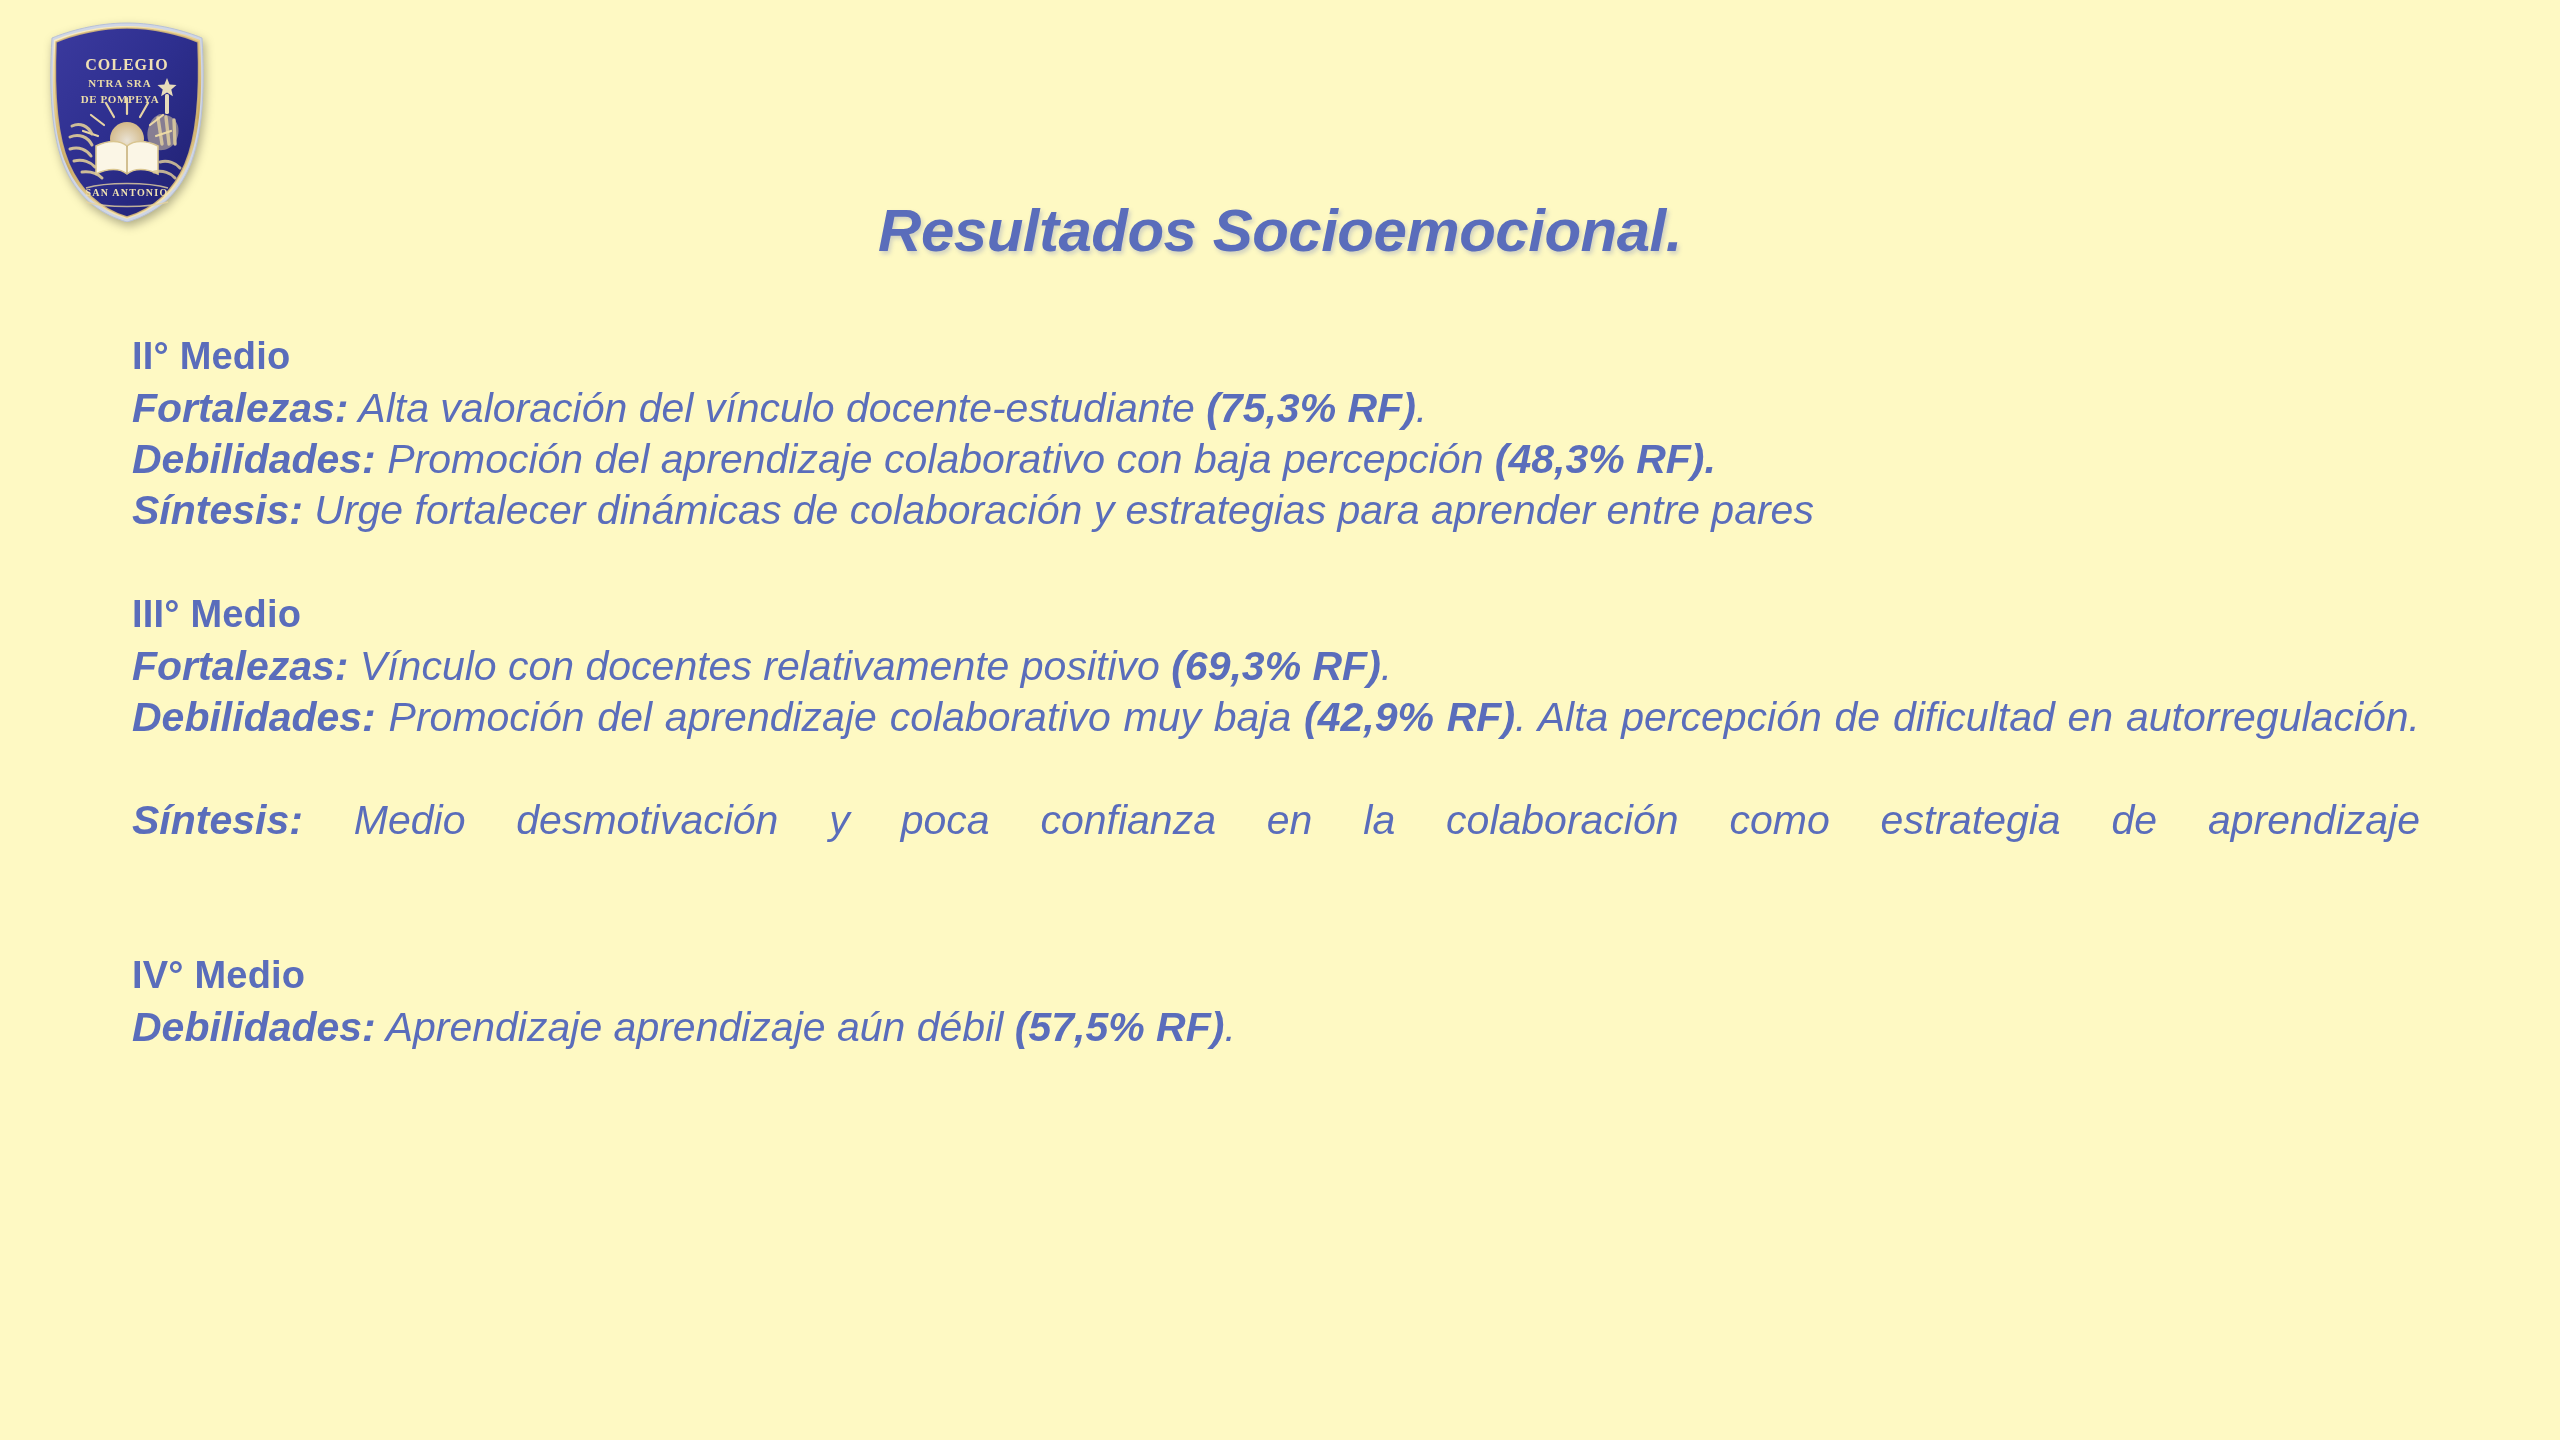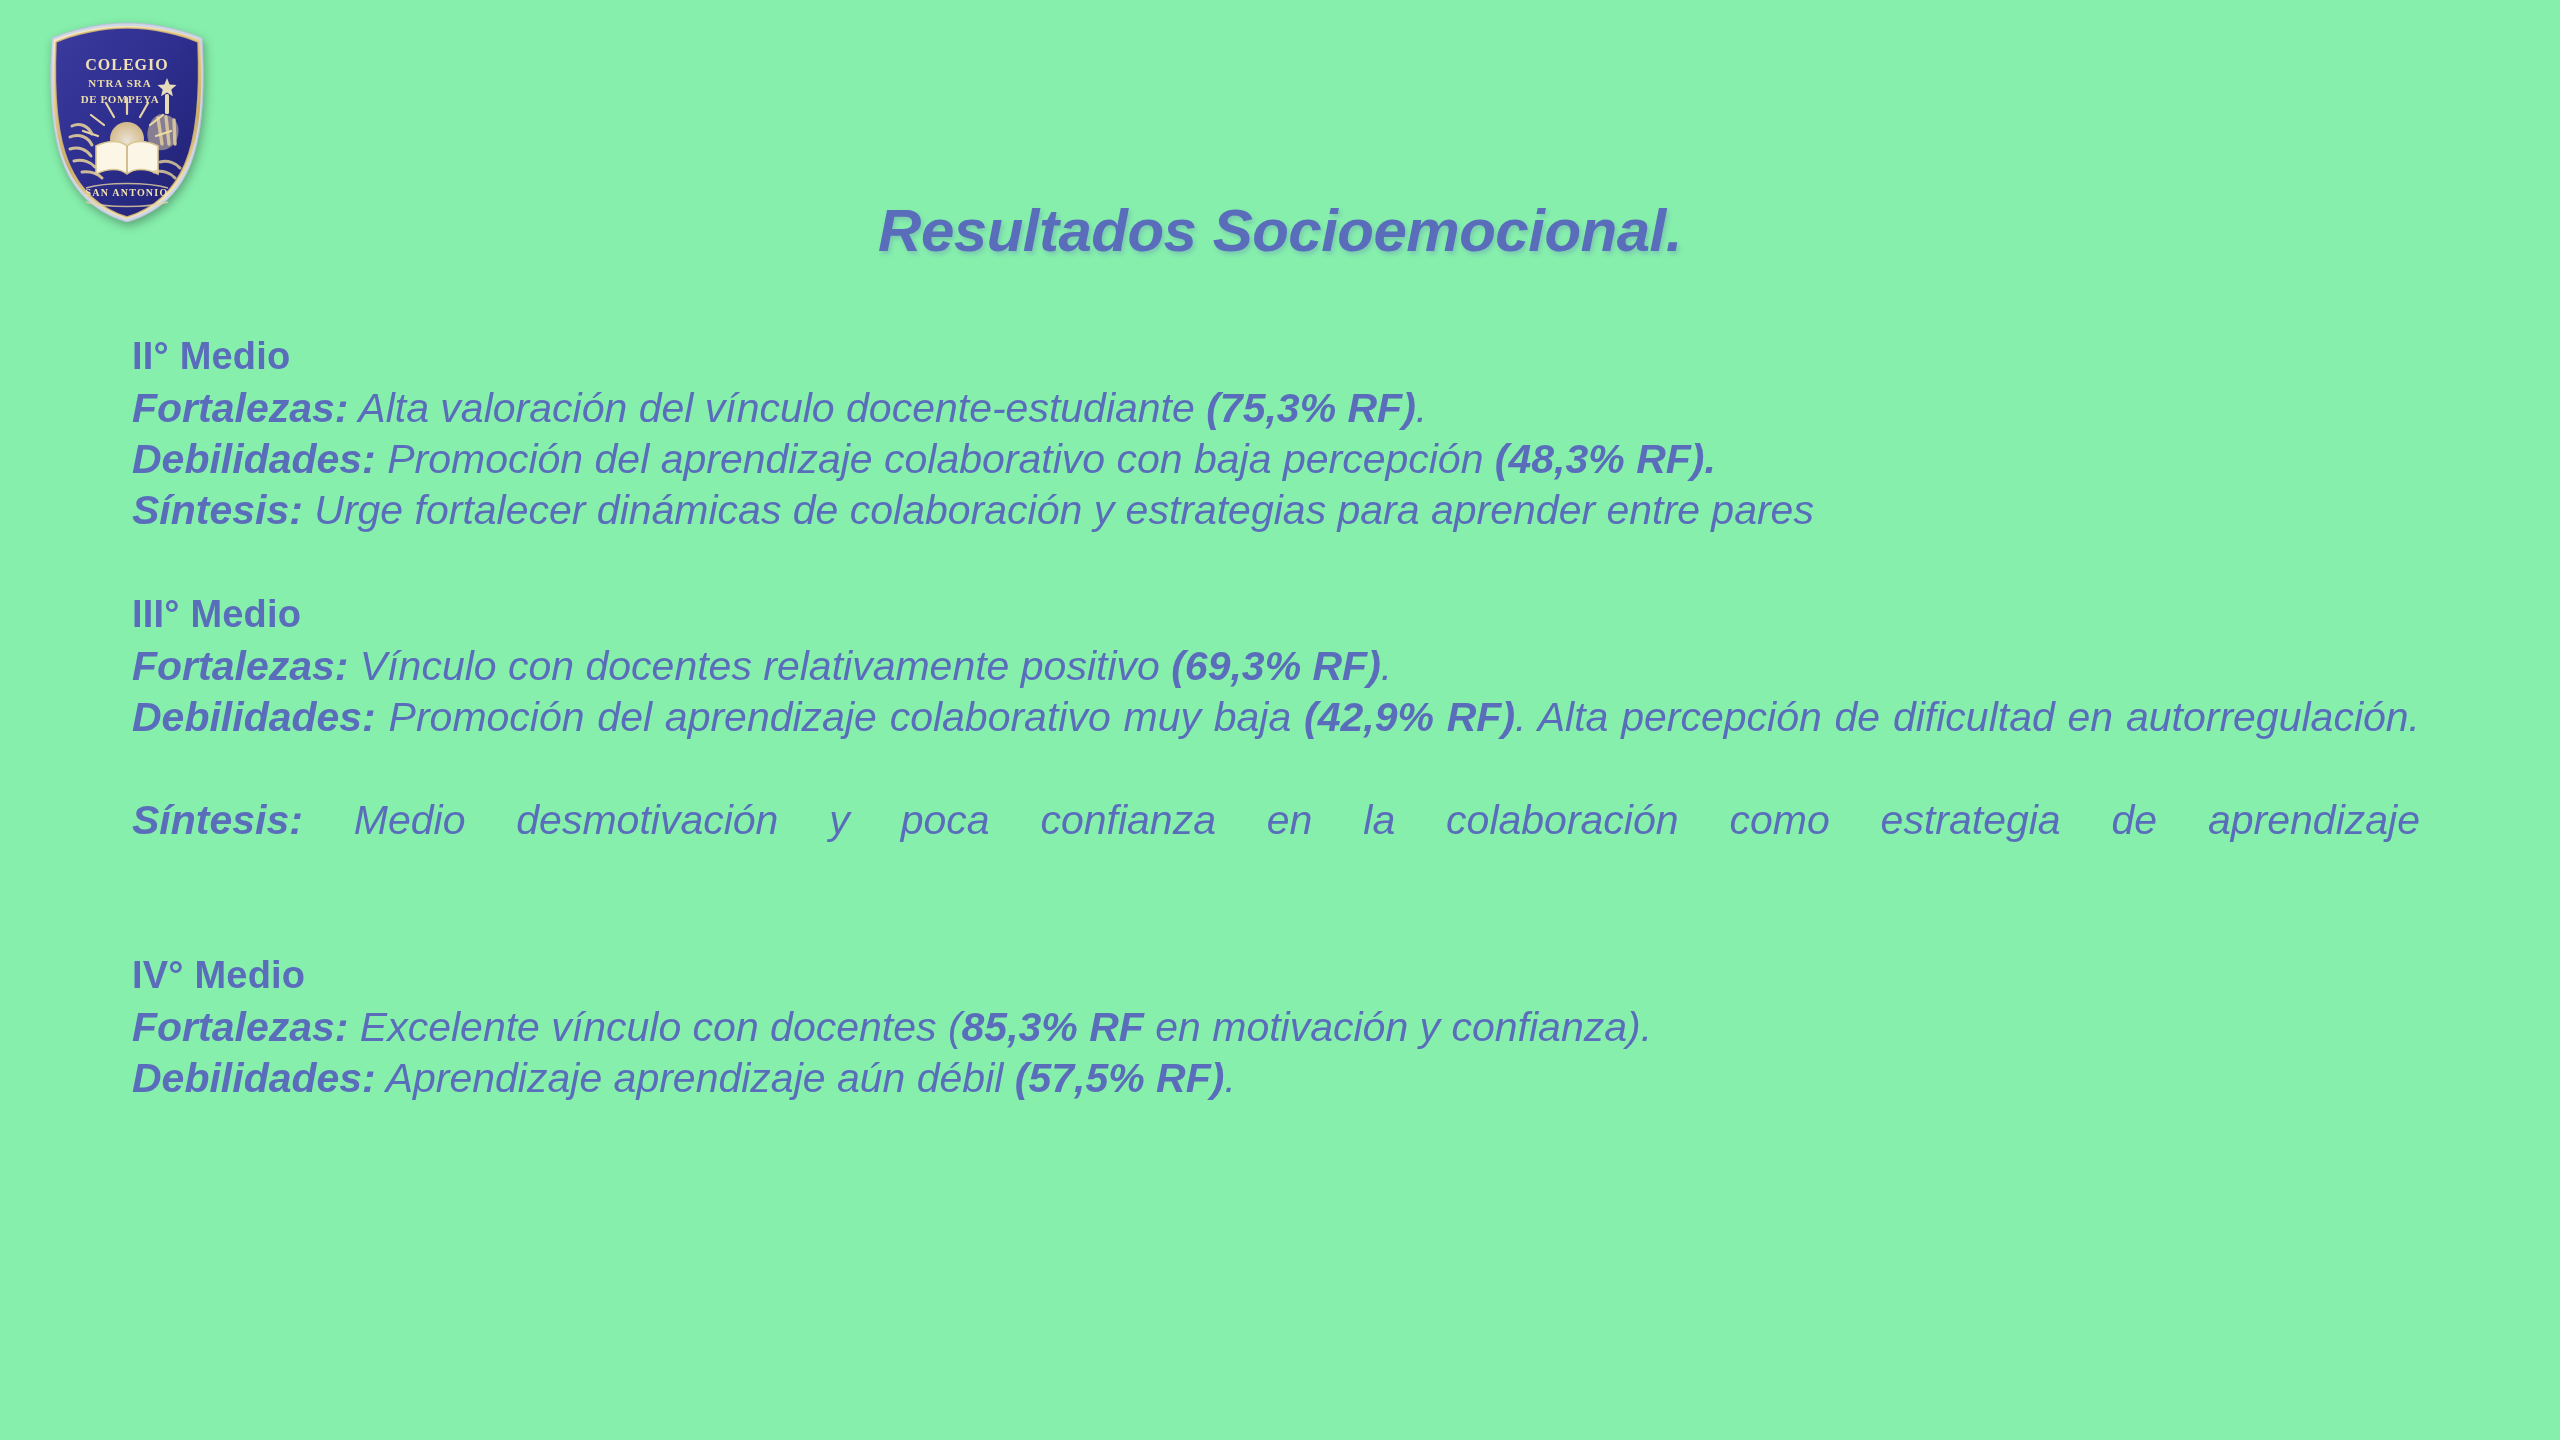--- a/index.html
+++ b/index.html
@@ -13,21 +13,21 @@
     height: 1440px;
     overflow: hidden;
     font-family: "Liberation Sans", sans-serif;
     -webkit-font-smoothing: antialiased;
   }
 
   .slide {
     position: relative;
     width: 2560px;
     height: 1440px;
-    background: #86efac;
+    background: #fef9c3;
     box-sizing: border-box;
     padding-left: 36px;
   }
 
   
   .brand {
     position: absolute;
     left: 36px;
     top: 22px;
     display: flex;
@@ -212,18 +212,17 @@
         <p class="line"><span class="lbl">Síntesis:</span><span class="txt"> Urge fortalecer dinámicas de colaboración y estrategias para aprender entre pares</span></p>
       </div>
       <div class="level-block">
         <div class="level-heading">III° Medio</div>
         <p class="line"><span class="lbl">Fortalezas:</span><span class="txt"> Vínculo con docentes relativamente positivo </span><span class="b">(69,3% RF)</span><span class="txt">.</span></p>
         <p class="line justify"><span class="lbl">Debilidades:</span><span class="txt"> Promoción del aprendizaje colaborativo muy baja </span><span class="b">(42,9% RF)</span><span class="txt">. Alta percepción de dificultad en autorregulación.</span></p>
         <p class="line justify"><span class="lbl">Síntesis:</span><span class="txt"> Medio desmotivación y poca confianza en la colaboración como estrategia de aprendizaje</span></p>
       </div>
       <div class="level-block">
         <div class="level-heading">IV° Medio</div>
-        <p class="line"><span class="lbl">Fortalezas:</span><span class="txt"> Excelente vínculo con docentes (</span><span class="b">85,3% RF</span><span class="txt"> en motivación y confianza).</span></p>
         <p class="line"><span class="lbl">Debilidades:</span><span class="txt"> Aprendizaje aprendizaje aún débil </span><span class="b">(57,5% RF)</span><span class="txt">.</span></p>
       </div>
     </div>
 
 </div>
 
 </body></html>

